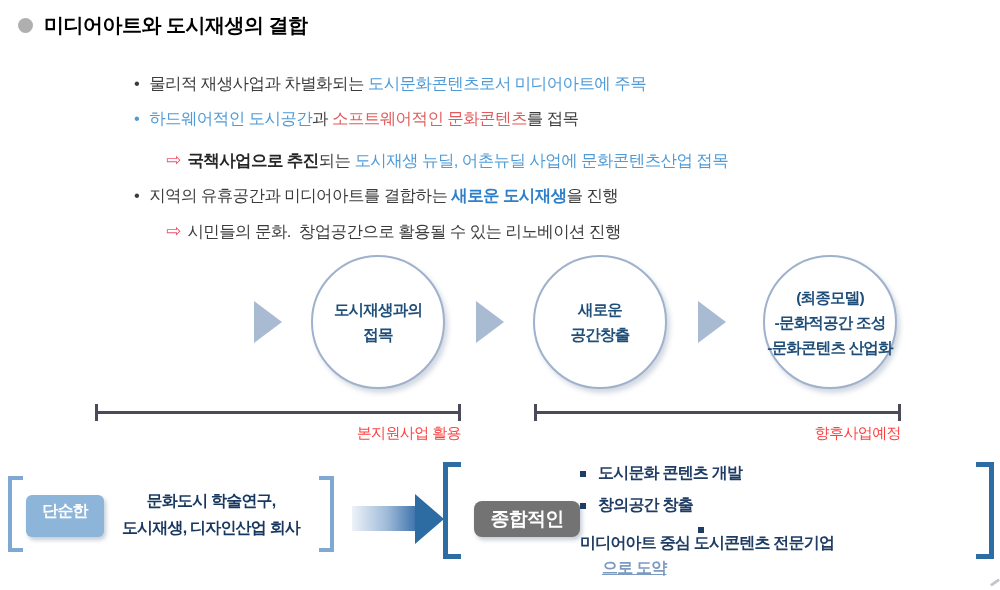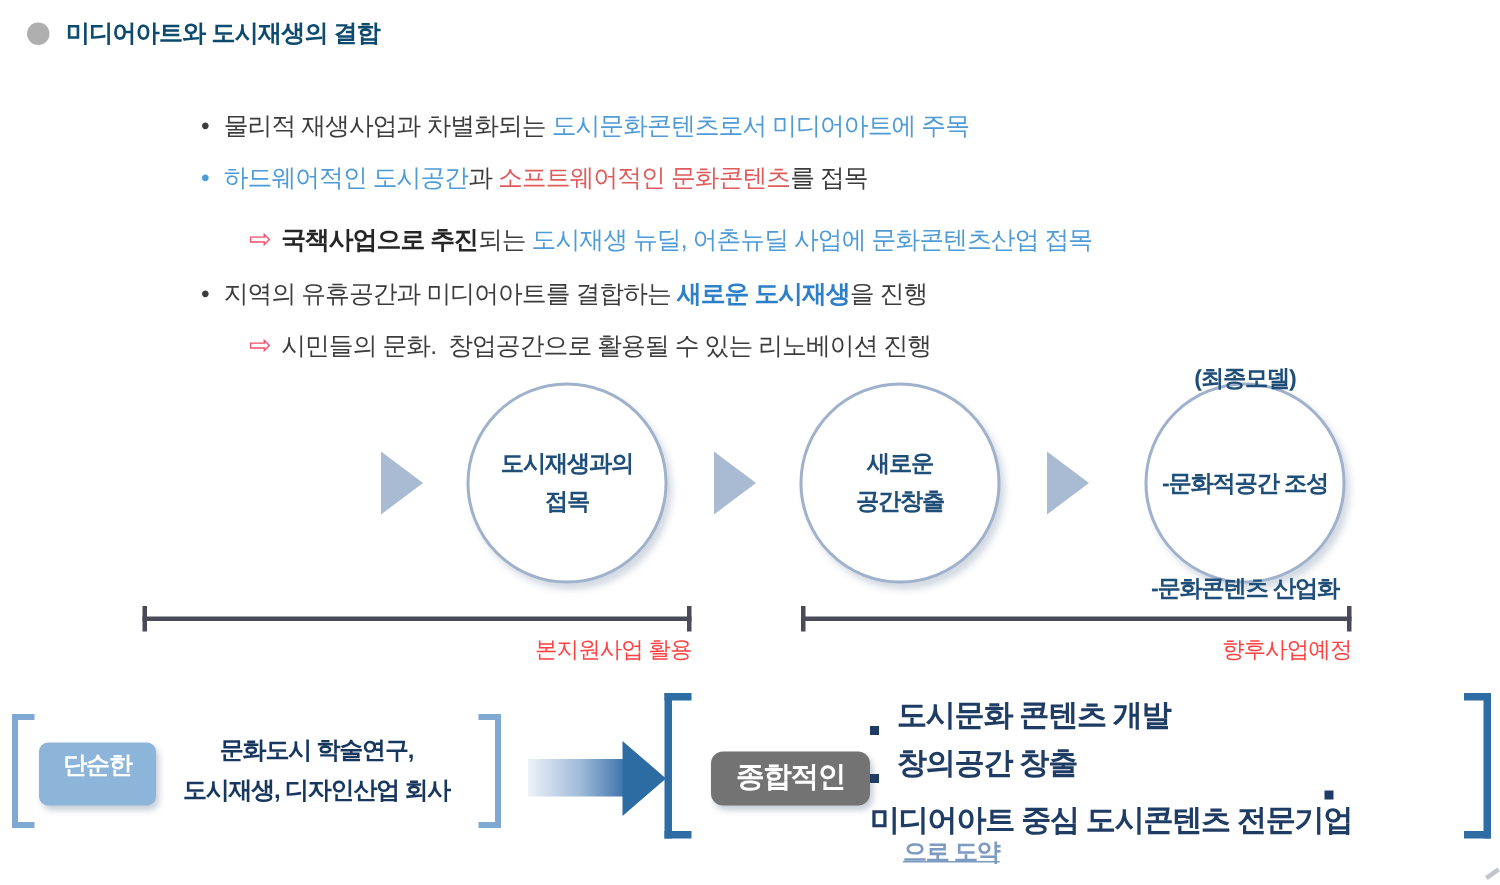--- a/index.html
+++ b/index.html
@@ -3,21 +3,21 @@
 <meta charset="utf-8">
 <style>
   * { margin:0; padding:0; box-sizing:border-box; }
   html,body { background:#ffffff; }
   body { font-family:"Liberation Sans","DejaVu Sans",sans-serif; }
   #slide { position:relative; width:1000px; height:590px; background:#ffffff; overflow:hidden; }
 
   
   .title-row { position:absolute; left:18px; top:12px; display:flex; align-items:center; }
   .title-dot { width:15px; height:15px; border-radius:50%; background:#AFAFAF; margin-right:11px; }
-  .title-text { font-size:16px; font-weight:bold; color:#0c4a6e; letter-spacing:-0.5px; }
+  .title-text { font-size:20px; font-weight:bold; color:#000000; letter-spacing:-0.5px; }
 
   
   .line { position:absolute; font-size:16.5px; color:#3C3C3C; white-space:pre; letter-spacing:-0.6px; }
   .mk { display:inline-block; margin-right:10px; }
   .mk-dark { color:#3C3C3C; }
   .mk-blue { color:#4E9BD7; }
   .mk-arrow { color:#F4516C; font-size:18px; margin-right:7px; }
   .seg-plain { color:#3C3C3C; }
   .seg-blue  { color:#4E9BD7; }
   .seg-bluebold { color:#2E7FC9; font-weight:bold; }
@@ -61,22 +61,22 @@
   .before-text { position:absolute; left:102px; top:487px; width:218px; text-align:center;
                  color:#17375E; font-weight:600; font-size:16px; line-height:27px;
                  letter-spacing:-0.8px; white-space:nowrap; }
 
   .big-arrow-shaft { position:absolute; left:352px; top:506px; width:64px; height:25px;
                      background:linear-gradient(to right,#EDF2F8,#9FBAD8 55%,#3E74AC); }
   .big-arrow-head  { position:absolute; left:415px; top:494px; width:0; height:0;
                      border-top:25px solid transparent; border-bottom:25px solid transparent;
                      border-left:29px solid #2D6CA2; }
 
-  .after-item { position:absolute; left:580px; display:flex; align-items:flex-end;
-                color:#1F3C64; font-weight:bold; font-size:20px; letter-spacing:-0.8px; white-space:nowrap; }
+  .after-item { position:absolute; left:580px; display:flex; align-items:center;
+                color:#1F3C64; font-weight:bold; font-size:16px; letter-spacing:-0.8px; white-space:nowrap; }
   .sq { width:6px; height:6px; background:#1F3C64; margin-right:12px; flex:0 0 auto; }
   .after-suffix { position:absolute; left:602px; top:558px; color:#7D9BC1; font-weight:bold;
                   font-size:16px; letter-spacing:-0.8px; text-decoration:underline; }
 
   .corner-mark { position:absolute; left:990px; top:581px; width:10px; height:3px;
                  background:#C2C6CC; transform:rotate(-35deg); }
 </style>
 </head>
 <body>
 
@@ -114,21 +114,21 @@
     <div class="cl">접목</div>
   </div>
   <div class="tri" style="left:476px; top:301px;"></div>
 
   <div class="circle" style="left:533px; top:255px;">
     <div class="cl">새로운</div>
     <div class="cl">공간창출</div>
   </div>
   <div class="tri" style="left:698px; top:301px;"></div>
 
-  <div class="circle" style="left:763px; top:255px;gap:45px;">
+  <div class="circle" style="left:763px; top:255px;">
     <div class="cl">(최종모델)</div>
     <div class="cl">-문화적공간 조성</div>
     <div class="cl">-문화콘텐츠 산업화</div>
   </div>
 
   <div class="range" style="left:95px; top:404px; width:366px;">
     <div class="tick-l"></div>
     <div class="bar"></div>
     <div class="tick-r"></div>
     <div class="rlabel">본지원사업 활용</div>

